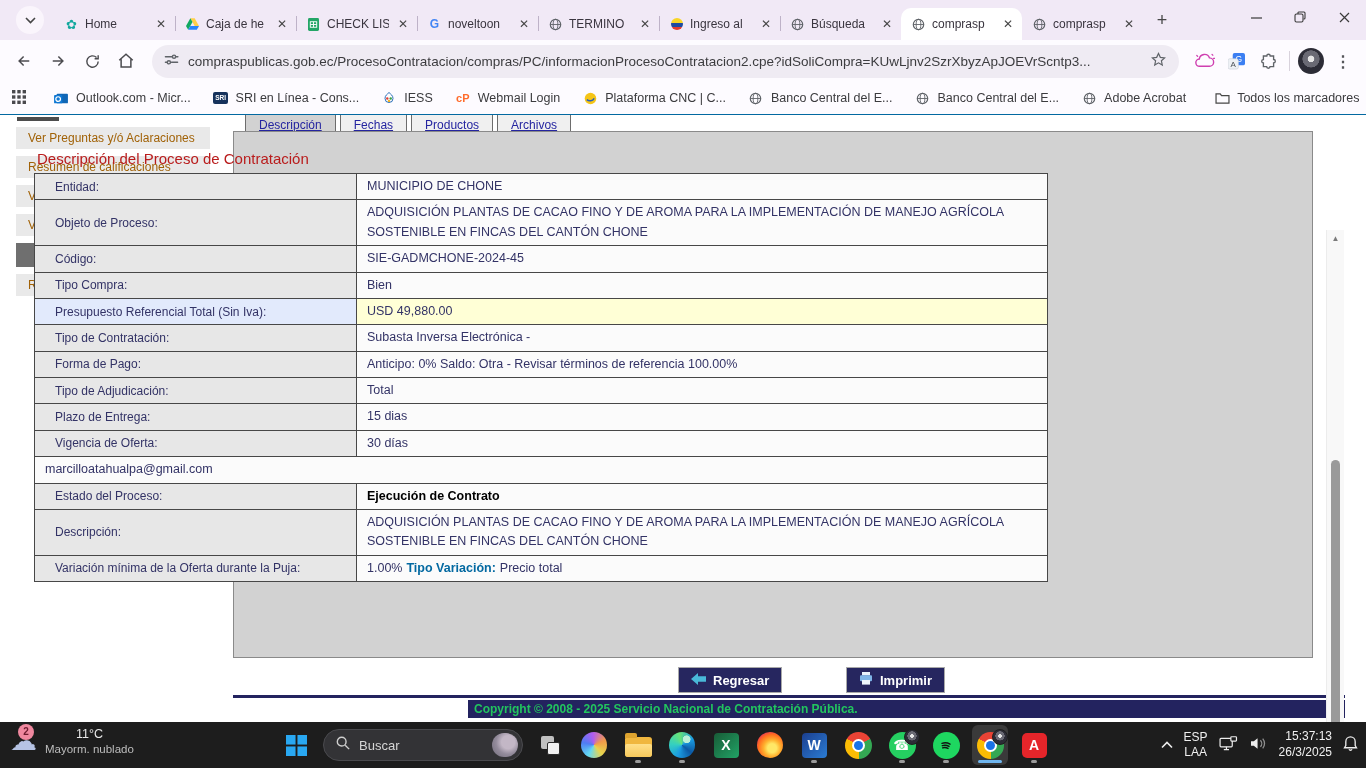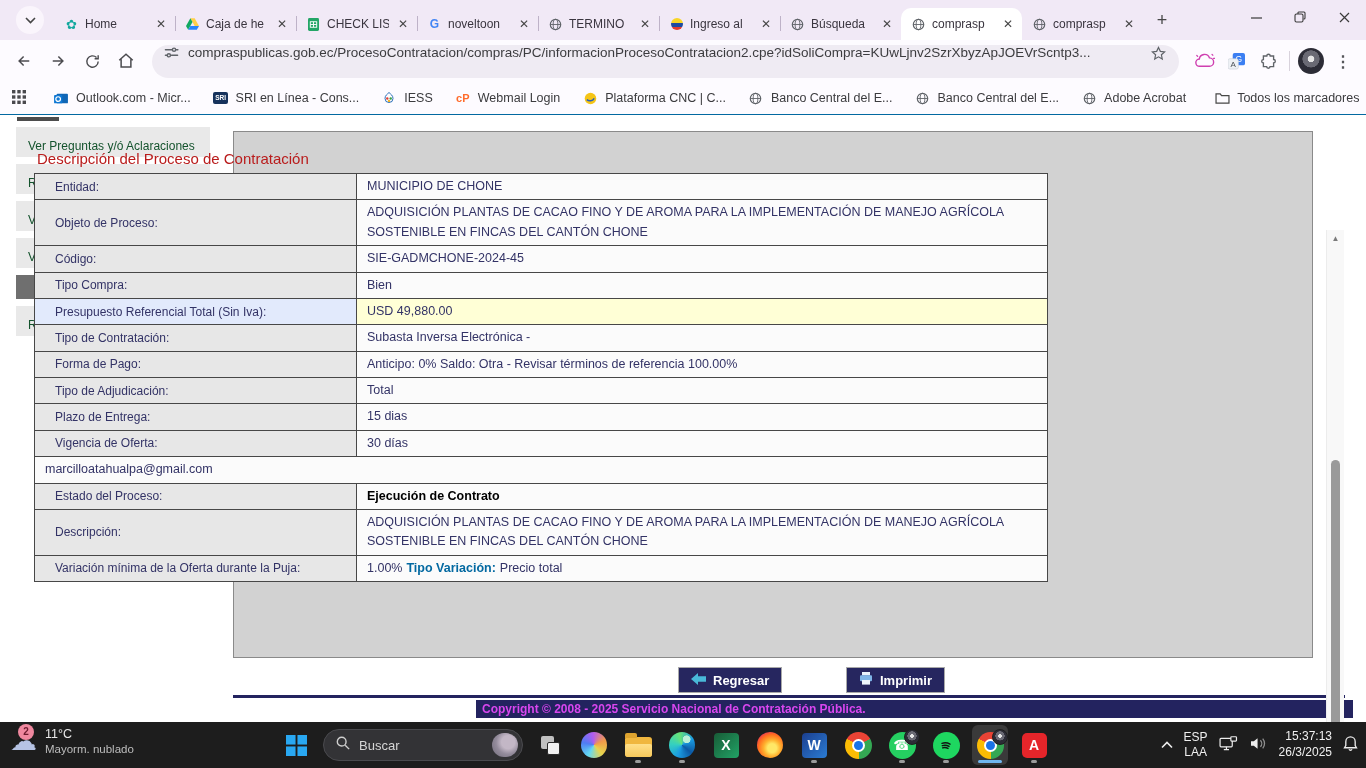--- a/index.html
+++ b/index.html
@@ -15,42 +15,42 @@
   .tab.active{background:#fff;}
   .tab .fav{width:15px;height:15px;display:flex;align-items:center;justify-content:center;flex:none;}
   .tab .ttl{flex:1;white-space:nowrap;overflow:hidden;}
   .tab .close{width:16px;height:16px;border-radius:50%;display:flex;align-items:center;justify-content:center;font-size:12px;color:#474747;flex:none;}
   .newtab{width:26px;height:26px;margin:0 0 7px 6px;border-radius:50%;display:flex;align-items:center;justify-content:center;font-size:18px;color:#474747;}
   .winctl{margin-left:auto;display:flex;height:40px;align-items:flex-start;}
   .winbtn{width:44px;height:34px;display:flex;align-items:center;justify-content:center;}
   
   .toolbar{position:absolute;top:40px;left:0;right:0;height:42px;background:#fdfbff;display:flex;align-items:center;padding:0 8px;box-sizing:border-box;gap:2px;}
   .navbtn{width:32px;height:32px;border-radius:50%;display:flex;align-items:center;justify-content:center;flex:none;}
-  .urlbox{flex:1;height:33px;background:#efebf3;border-radius:17px;display:flex;gap:9px;padding:0 12px;margin:0 8px;min-width:0;}
+  .urlbox{flex:1;height:33px;background:#efebf3;border-radius:17px;display:flex;align-items:center;gap:9px;padding:0 12px;margin:0 8px;min-width:0;}
   .urltxt{flex:1;font-size:13.5px;color:#3c3c3f;white-space:nowrap;overflow:hidden;}
   .tbicon{width:30px;height:30px;display:flex;align-items:center;justify-content:center;flex:none;}
   .tbdiv{width:1px;height:20px;background:#d8d2dc;margin:0 4px;}
   .ic-avatar{width:26px;height:26px;border-radius:50%;display:inline-block;
      background:radial-gradient(circle at 50% 42%,#e5e5e5 0 16%,#6a6a74 18% 42%,#2c2c36 44% 100%);}
   .kebab{font-size:16px;color:#55565a;font-weight:bold;}
   
   .bookbar{position:absolute;top:82px;left:0;right:0;height:33px;background:#fdfbff;border-bottom:1px solid #0369a1;
            display:flex;align-items:center;padding:0 12px;box-sizing:border-box;font-size:12.5px;color:#3b3b3e;}
   .bm{display:flex;align-items:center;gap:7px;padding:0 11px;white-space:nowrap;}
   .bm .fav{width:16px;height:16px;display:flex;align-items:center;justify-content:center;}
   .bmdiv{width:1px;height:18px;background:#d5d0d9;margin:0 6px;}
   .ic-sri{background:#16325c;color:#fff;font-size:6.5px;font-weight:bold;padding:3px 2px;border-radius:2px;line-height:1;}
   .ic-cp{color:#ff6c2c;font-weight:bold;font-size:11px;font-style:normal;}
   .ic-ecuador{width:12px;height:12px;border-radius:50%;display:inline-block;
      background:linear-gradient(180deg,#f8d526 0 45%,#1f4ba0 45% 72%,#e43c2e 72% 100%);}
   
   .page{position:absolute;top:115px;left:0;width:1346px;height:607px;background:#fff;}
   .sliver{position:absolute;top:2px;left:17px;width:42px;height:4px;background:#4d4d4d;}
   .sidebar{position:absolute;top:12px;left:16px;width:194px;display:flex;flex-direction:column;gap:7px;}
-  .side-item{background:#e9e9e9;color:#14532d;font-size:12px;padding:12px 6px 4px 12px;}
+  .side-item{background:#e9e9e9;color:#a16207;font-size:12px;padding:4px 6px 4px 12px;}
   .side-item.header{background:#6f6f6f;color:#fff;font-weight:bold;text-align:center;padding:5px 6px;}
   .ctabs{position:absolute;top:0;left:245px;height:16px;display:flex;overflow:hidden;z-index:3;}
   .ctab{height:34px;margin-top:-18px;display:flex;align-items:flex-end;padding:0 13px 2px;border:1px solid #6d6d6d;
         background:#f0f0f0;color:#2525a0;font-size:12px;text-decoration:underline;margin-right:4px;position:relative;}
   .ctab.active{background:#d2d2d2;box-shadow:0 2px 0 0 #d2d2d2;}
   .panel{position:absolute;top:16px;left:233px;width:1080px;height:527px;background:#d2d2d2;border:1px solid #8a8a8a;box-sizing:border-box;}
   .ptitle{position:absolute;top:35px;left:37px;color:#b91c1c;font-size:15px;}
   .ptable{position:absolute;top:59px;left:34px;width:1014px;}
   .prow{display:flex;border:1px solid #474747;margin-top:-1px;min-height:27px;box-sizing:border-box;}
   .plabel{width:322px;flex:none;background:#e7e7e7;border-right:1px solid #474747;display:flex;align-items:center;
@@ -59,34 +59,34 @@
           padding:3px 10px;box-sizing:border-box;color:#333366;font-size:12.5px;line-height:1.55;}
   .prow.hl .plabel{background:#e2eafc;}
   .prow.hl .pvalue{background:#ffffd6;}
   .pvalue.bold{font-weight:bold;color:#000;}
   .pvalue b{color:#0369a1;}
   .btn{position:absolute;height:26px;background:#26265f;border:1px solid #a9a9a9;color:#fff;font-weight:bold;font-size:13px;
        display:flex;align-items:center;gap:7px;padding:0 12px;box-sizing:border-box;cursor:default;}
   .btn-back{left:678px;top:552px;}
   .btn-print{left:846px;top:552px;}
   .footline{position:absolute;top:580px;left:233px;width:1112px;height:3px;background:#23235f;}
-  .footbar{position:absolute;top:585px;left:468px;width:877px;height:18px;background:#23235f;color:#d946ef;font-weight:bold;
-           font-size:12px;display:flex;align-items:center;padding-left:6px;box-sizing:border-box;margin-left:8px;}
+  .footbar{position:absolute;top:585px;left:468px;width:877px;height:18px;background:#23235f;color:#22c55e;font-weight:bold;
+           font-size:12px;display:flex;align-items:center;padding-left:6px;box-sizing:border-box;}
   
   .sb{position:absolute;top:115px;right:2px;width:17px;height:607px;background:#f8f8f8;border-left:1px solid #ececec;}
   .sb .arr{position:absolute;left:0;width:17px;height:16px;display:flex;align-items:center;justify-content:center;font-size:8px;color:#7a7a7a;}
   .sb .up{top:0;}
   .sb .thumb{position:absolute;left:4px;top:230px;width:9px;height:328px;background:#9a9a9a;border-radius:8px;}
   
   .taskbar{position:absolute;top:722px;left:0;width:1366px;height:46px;background:#1d1d1d;}
   .weather{position:absolute;left:10px;top:5px;display:flex;align-items:center;gap:8px;color:#e8e8e8;}
   .wcloud{position:relative;font-size:27px;color:#b6c3e4;line-height:1;}
   .wbadge{position:absolute;top:-4px;left:8px;width:16px;height:16px;border-radius:50%;background:#f0889f;color:#6d1a2e;
           font-size:10px;font-weight:bold;display:flex;align-items:center;justify-content:center;}
-  .wtemp{font-size:12.5px;} .wcond{font-size:11.5px;color:#bdbdbd;margin-top:2px;}
+  .wtemp{font-size:12.5px;text-align:center;} .wcond{font-size:11.5px;color:#bdbdbd;margin-top:2px;}
   .tbcenter{position:absolute;left:278px;top:0;height:46px;display:flex;align-items:center;gap:9px;}
   .startbtn{width:36px;height:40px;display:flex;align-items:center;justify-content:center;border-radius:6px;}
   .searchpill{width:200px;height:32px;border-radius:16px;background:#333336;border:1px solid #4a4a4e;display:flex;align-items:center;
               gap:9px;padding:0 4px 0 12px;box-sizing:border-box;}
   .searchtxt{color:#d6d6d6;font-size:13px;flex:1;}
   .searchimg{width:26px;height:24px;border-radius:12px;flex:none;
      background:radial-gradient(circle at 62% 38%,#c3b7c6 0 30%,#938b9b 55%,#6e6977 100%);}
   .tbi{width:36px;height:40px;position:relative;display:flex;align-items:center;justify-content:center;border-radius:6px;flex:none;}
   .tbi.active{background:#3a3a3a;}
   .tbi.dot::after{content:"";position:absolute;bottom:2px;left:50%;transform:translateX(-50%);width:6px;height:3px;border-radius:2px;background:#9c9c9c;}
@@ -422,20 +422,35 @@
           <span>Ver Resultados de Negociación</span>
         </div>
         <div class="side-item header">
           <span>FASE CONTRACTUAL</span>
         </div>
         <div class="side-item">
           <span>Resumen de Contrato</span>
         </div>
       </div>
 
+    <div class="ctabs">
+
+    <div class="ctab active">
+          <span>Descripción</span>
+        </div>
+        <div class="ctab">
+          <span>Fechas</span>
+        </div>
+        <div class="ctab">
+          <span>Productos</span>
+        </div>
+        <div class="ctab">
+          <span>Archivos</span>
+        </div>
+      </div>
 
     <div class="panel"></div>
     <div class="ptitle">Descripción del Proceso de Contratación</div>
 
     <div class="ptable">
 
     <div class="prow">
           <div class="plabel">Entidad:</div>
           <div class="pvalue">
             <span>MUNICIPIO DE CHONE</span>

